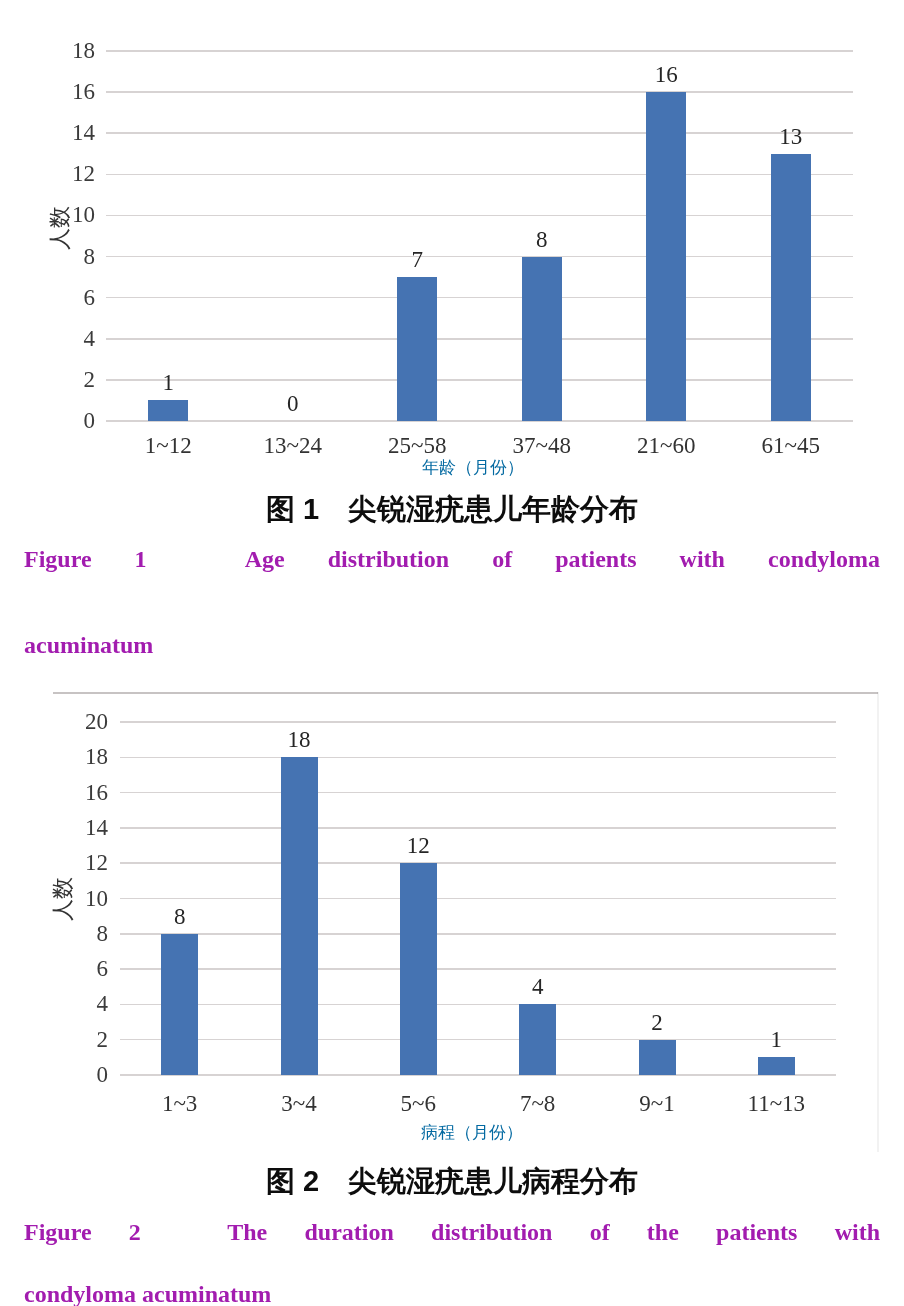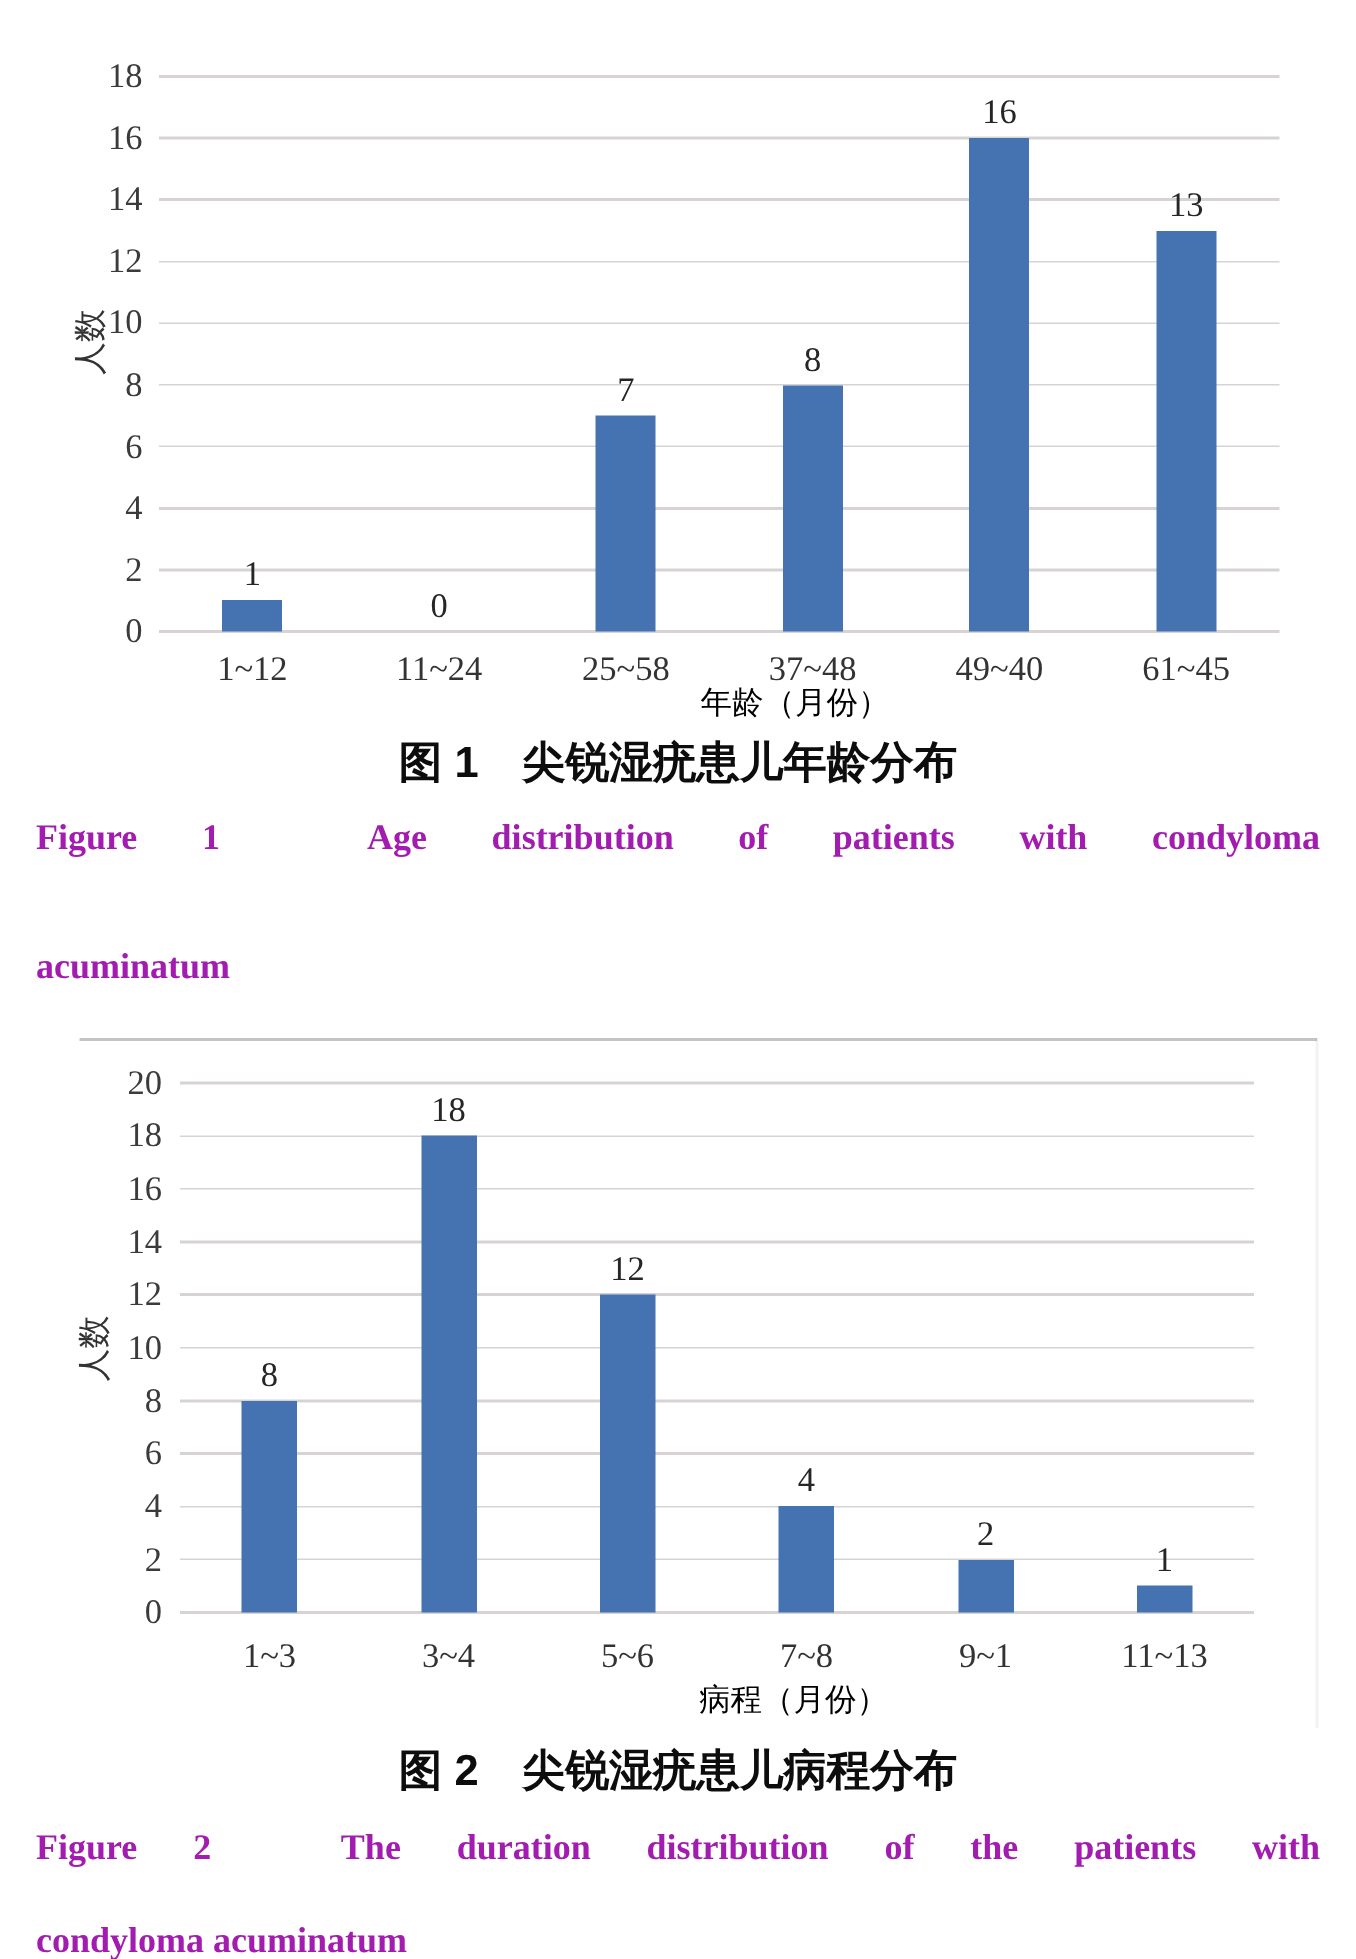--- a/index.html
+++ b/index.html
@@ -7,21 +7,21 @@
     width:904px;height:1306px;background:#ffffff;position:relative;
     font-family:"Liberation Serif", serif;color:#2a2a2a;overflow:hidden;
   }
   .abs{position:absolute;}
   .gridline{position:absolute;height:1.6px;background:#d7d3d3;}
   .frame-line{position:absolute;background:#c7c3c3;}
   .bar{position:absolute;}
   .ytick{position:absolute;width:70px;text-align:right;font-size:23px;line-height:26px;height:26px;color:#3b3b3b;}
   .val{position:absolute;width:90px;text-align:center;font-size:23px;line-height:26px;height:26px;color:#262626;}
   .xtick{position:absolute;width:130px;text-align:center;font-size:23px;line-height:26px;color:#333333;}
-  .axis-title{position:absolute;text-align:right;font-size:21px;line-height:24px;color:#000000;}
+  .axis-title{position:absolute;text-align:center;font-size:17px;line-height:24px;color:#0369a1;}
   .ytitle{position:absolute;width:96px;height:26px;text-align:center;font-size:22px;line-height:26px;color:#333333;
           transform:rotate(-90deg);}
   .cap-zh{position:absolute;left:0;width:904px;text-align:center;font-weight:bold;font-size:29px;line-height:40px;color:#0d0d0d;
           font-family:"Liberation Sans", sans-serif;}
   .cap-en{position:absolute;left:24px;width:856px;font-weight:bold;font-size:24px;line-height:42px;color:#a21caf;
           font-family:"Liberation Serif", serif;white-space:pre-wrap;}
   .cap-en.justify{text-align:justify;text-align-last:justify;}
 </style>
 </head>
 <body>
@@ -44,30 +44,30 @@
     <div class="gridline" style="left: 106px; top: 132.422px; width: 747px;"></div>
     <div class="ytick" style="left: 25px; top: 120.222px;">14</div>
     <div class="gridline" style="left: 106px; top: 91.3111px; width: 747px;"></div>
     <div class="ytick" style="left: 25px; top: 79.1111px;">16</div>
     <div class="gridline" style="left: 106px; top: 50.2px; width: 747px;"></div>
     <div class="ytick" style="left: 25px; top: 38px;">18</div>
     <div class="bar" style="left: 148.25px; top: 400.444px; width: 40px; height: 20.5556px; background: rgb(69, 115, 178);"></div>
     <div class="val" style="left: 123.25px; top: 370.444px;">1</div>
     <div class="xtick" style="left: 103.25px; top: 433px;">1~12</div>
     <div class="val" style="left: 247.75px; top: 391px;">0</div>
-    <div class="xtick" style="left: 227.75px; top: 433px;">11~24</div>
+    <div class="xtick" style="left: 227.75px; top: 433px;">13~24</div>
     <div class="bar" style="left: 397.25px; top: 277.111px; width: 40px; height: 143.889px; background: rgb(69, 115, 178);"></div>
     <div class="val" style="left: 372.25px; top: 247.111px;">7</div>
     <div class="xtick" style="left: 352.25px; top: 433px;">25~58</div>
     <div class="bar" style="left: 521.75px; top: 256.556px; width: 40px; height: 164.444px; background: rgb(69, 115, 178);"></div>
     <div class="val" style="left: 496.75px; top: 226.556px;">8</div>
     <div class="xtick" style="left: 476.75px; top: 433px;">37~48</div>
     <div class="bar" style="left: 646.25px; top: 92.1111px; width: 40px; height: 328.889px; background: rgb(69, 115, 178);"></div>
     <div class="val" style="left: 621.25px; top: 62.1111px;">16</div>
-    <div class="xtick" style="left: 601.25px; top: 433px;">49~40</div>
+    <div class="xtick" style="left: 601.25px; top: 433px;">21~60</div>
     <div class="bar" style="left: 770.75px; top: 153.778px; width: 40px; height: 267.222px; background: rgb(69, 115, 178);"></div>
     <div class="val" style="left: 745.75px; top: 123.778px;">13</div>
     <div class="xtick" style="left: 725.75px; top: 433px;">61~45</div>
     <div class="axis-title" style="left: 353px; top: 456px; width: 240px;">年龄（月份）</div>
     <div class="ytitle" style="left: 12px; top: 215px;">人数</div>
   </div>
 <div class="abs" style="left:0;top:0;">
     <div class="frame-line" style="left: 53px; top: 692px; width: 825px; height: 2px;"></div>
     <div class="frame-line" style="left: 877px; top: 692px; width: 1.5px; height: 460px; background: rgba(0, 0, 0, 0.05);"></div>
     <div class="gridline" style="left: 120px; top: 1074.2px; width: 716px;"></div>

